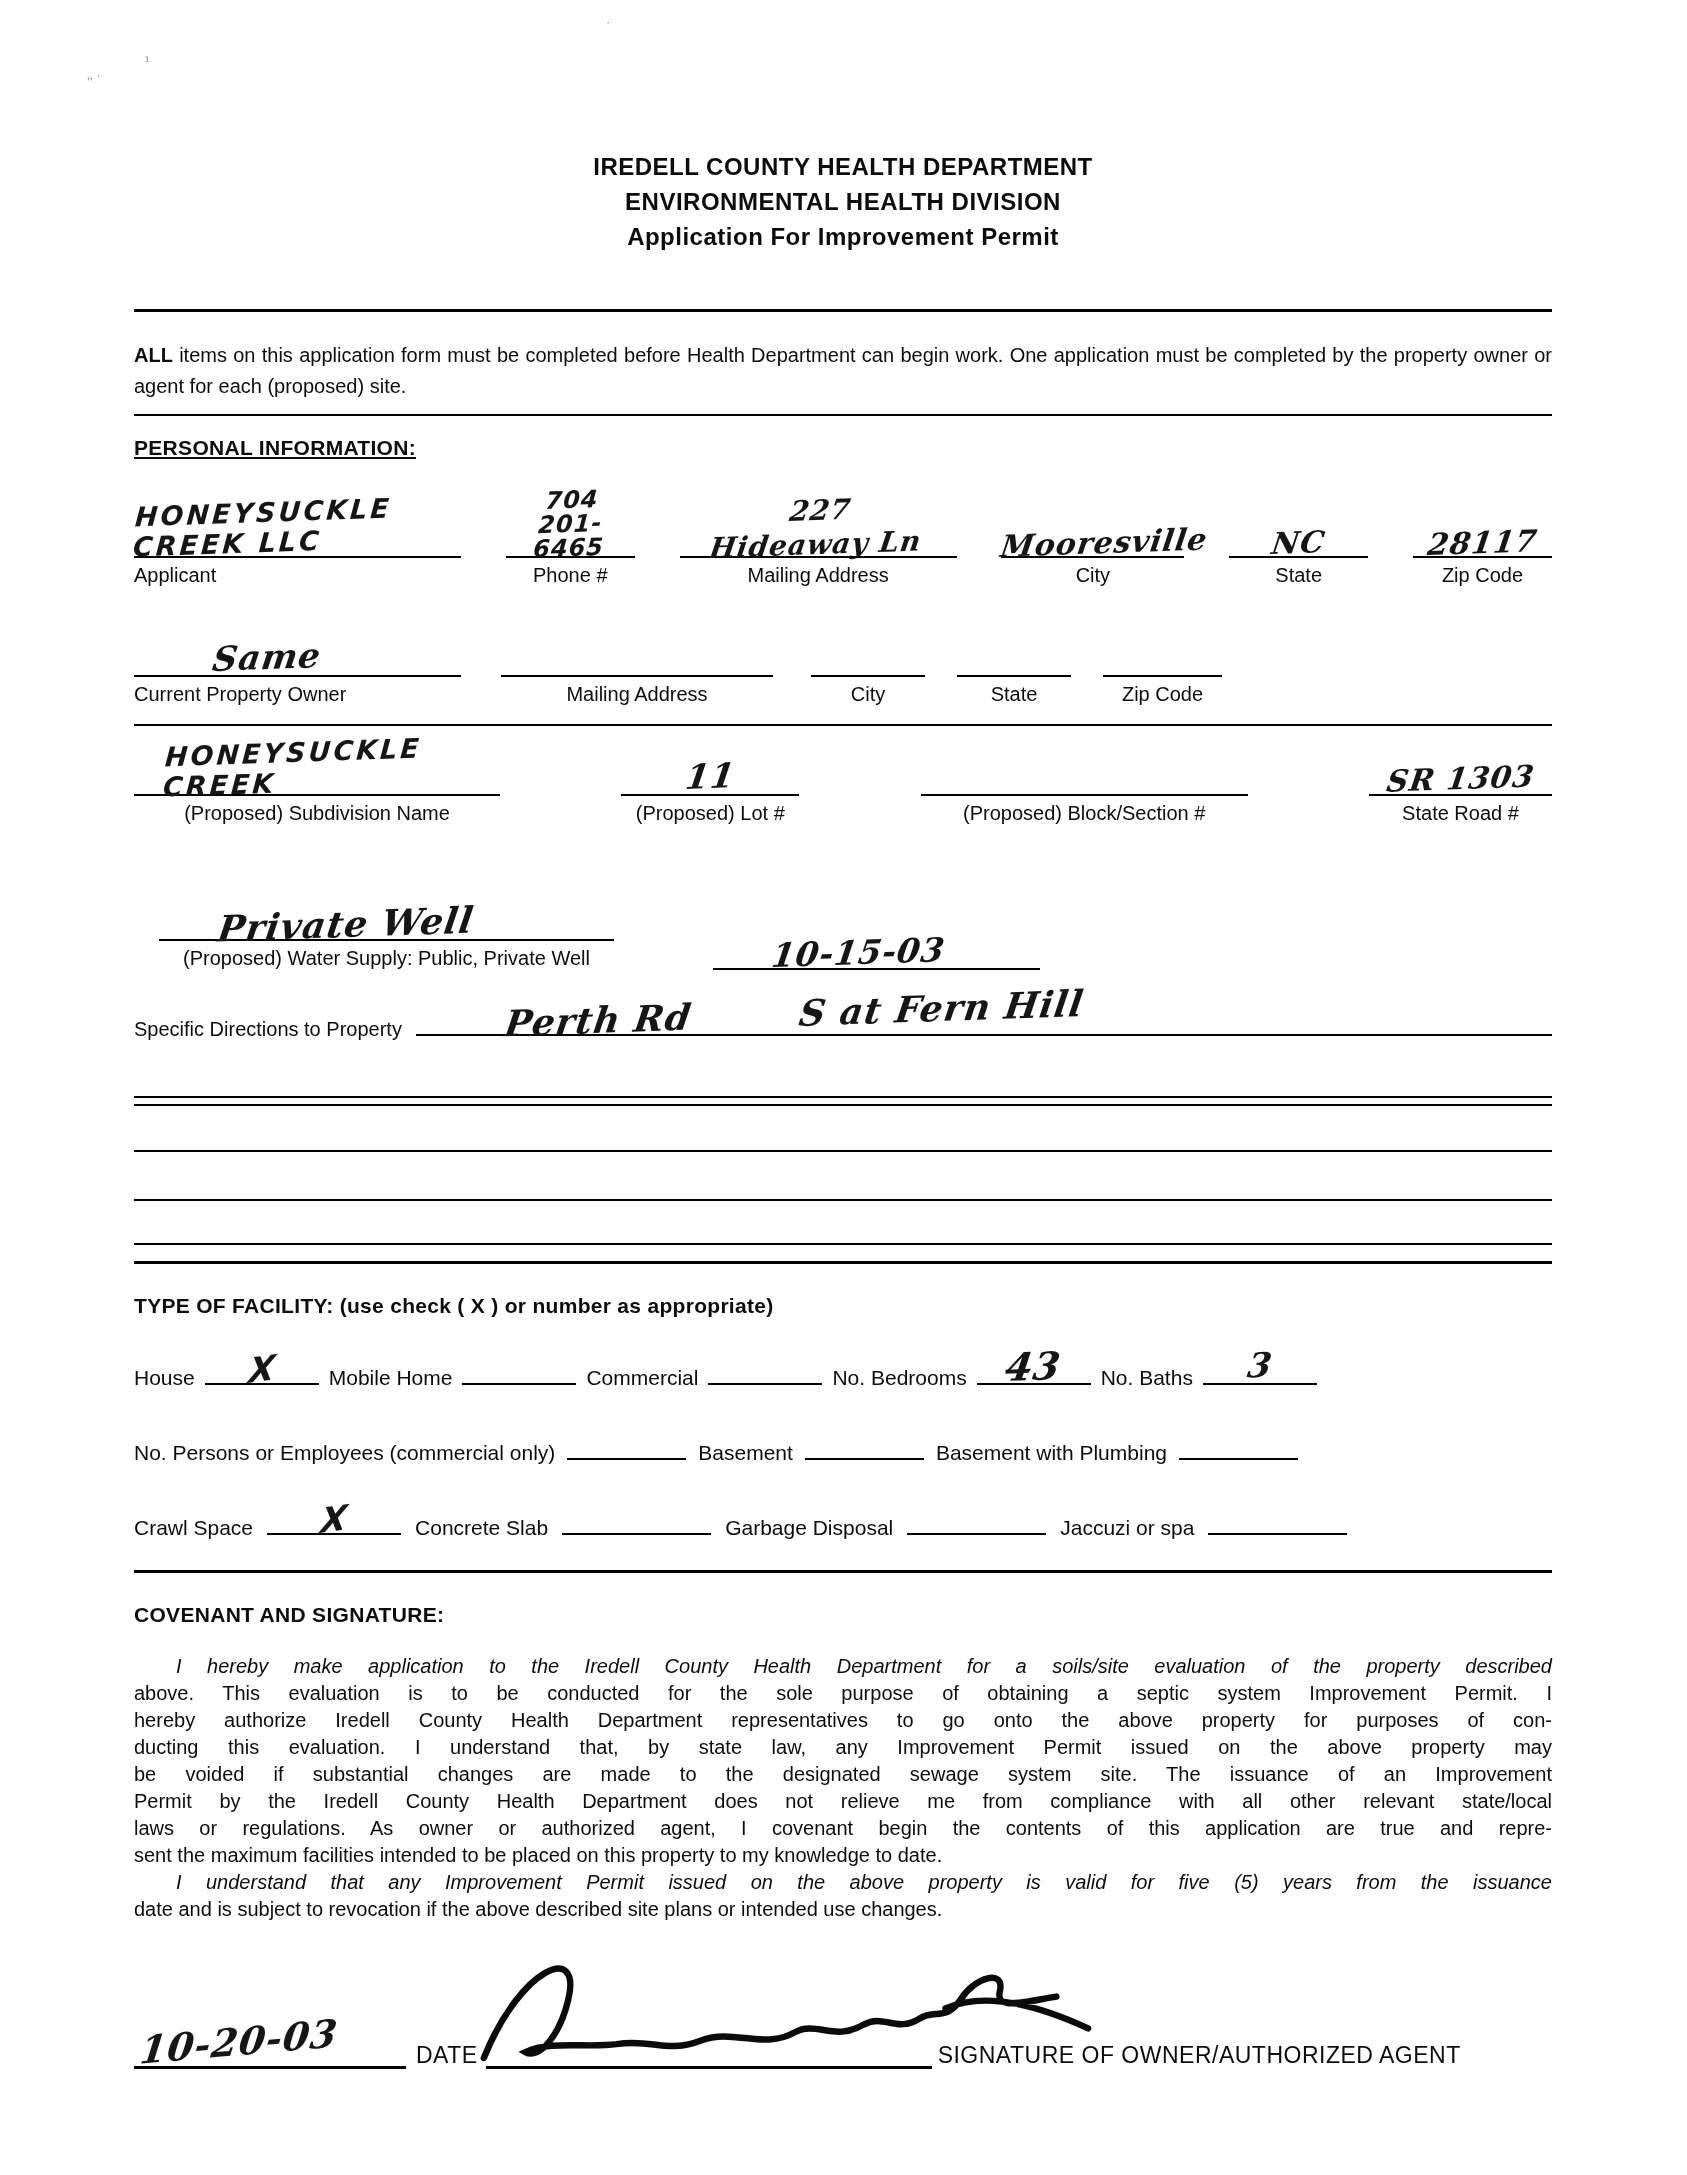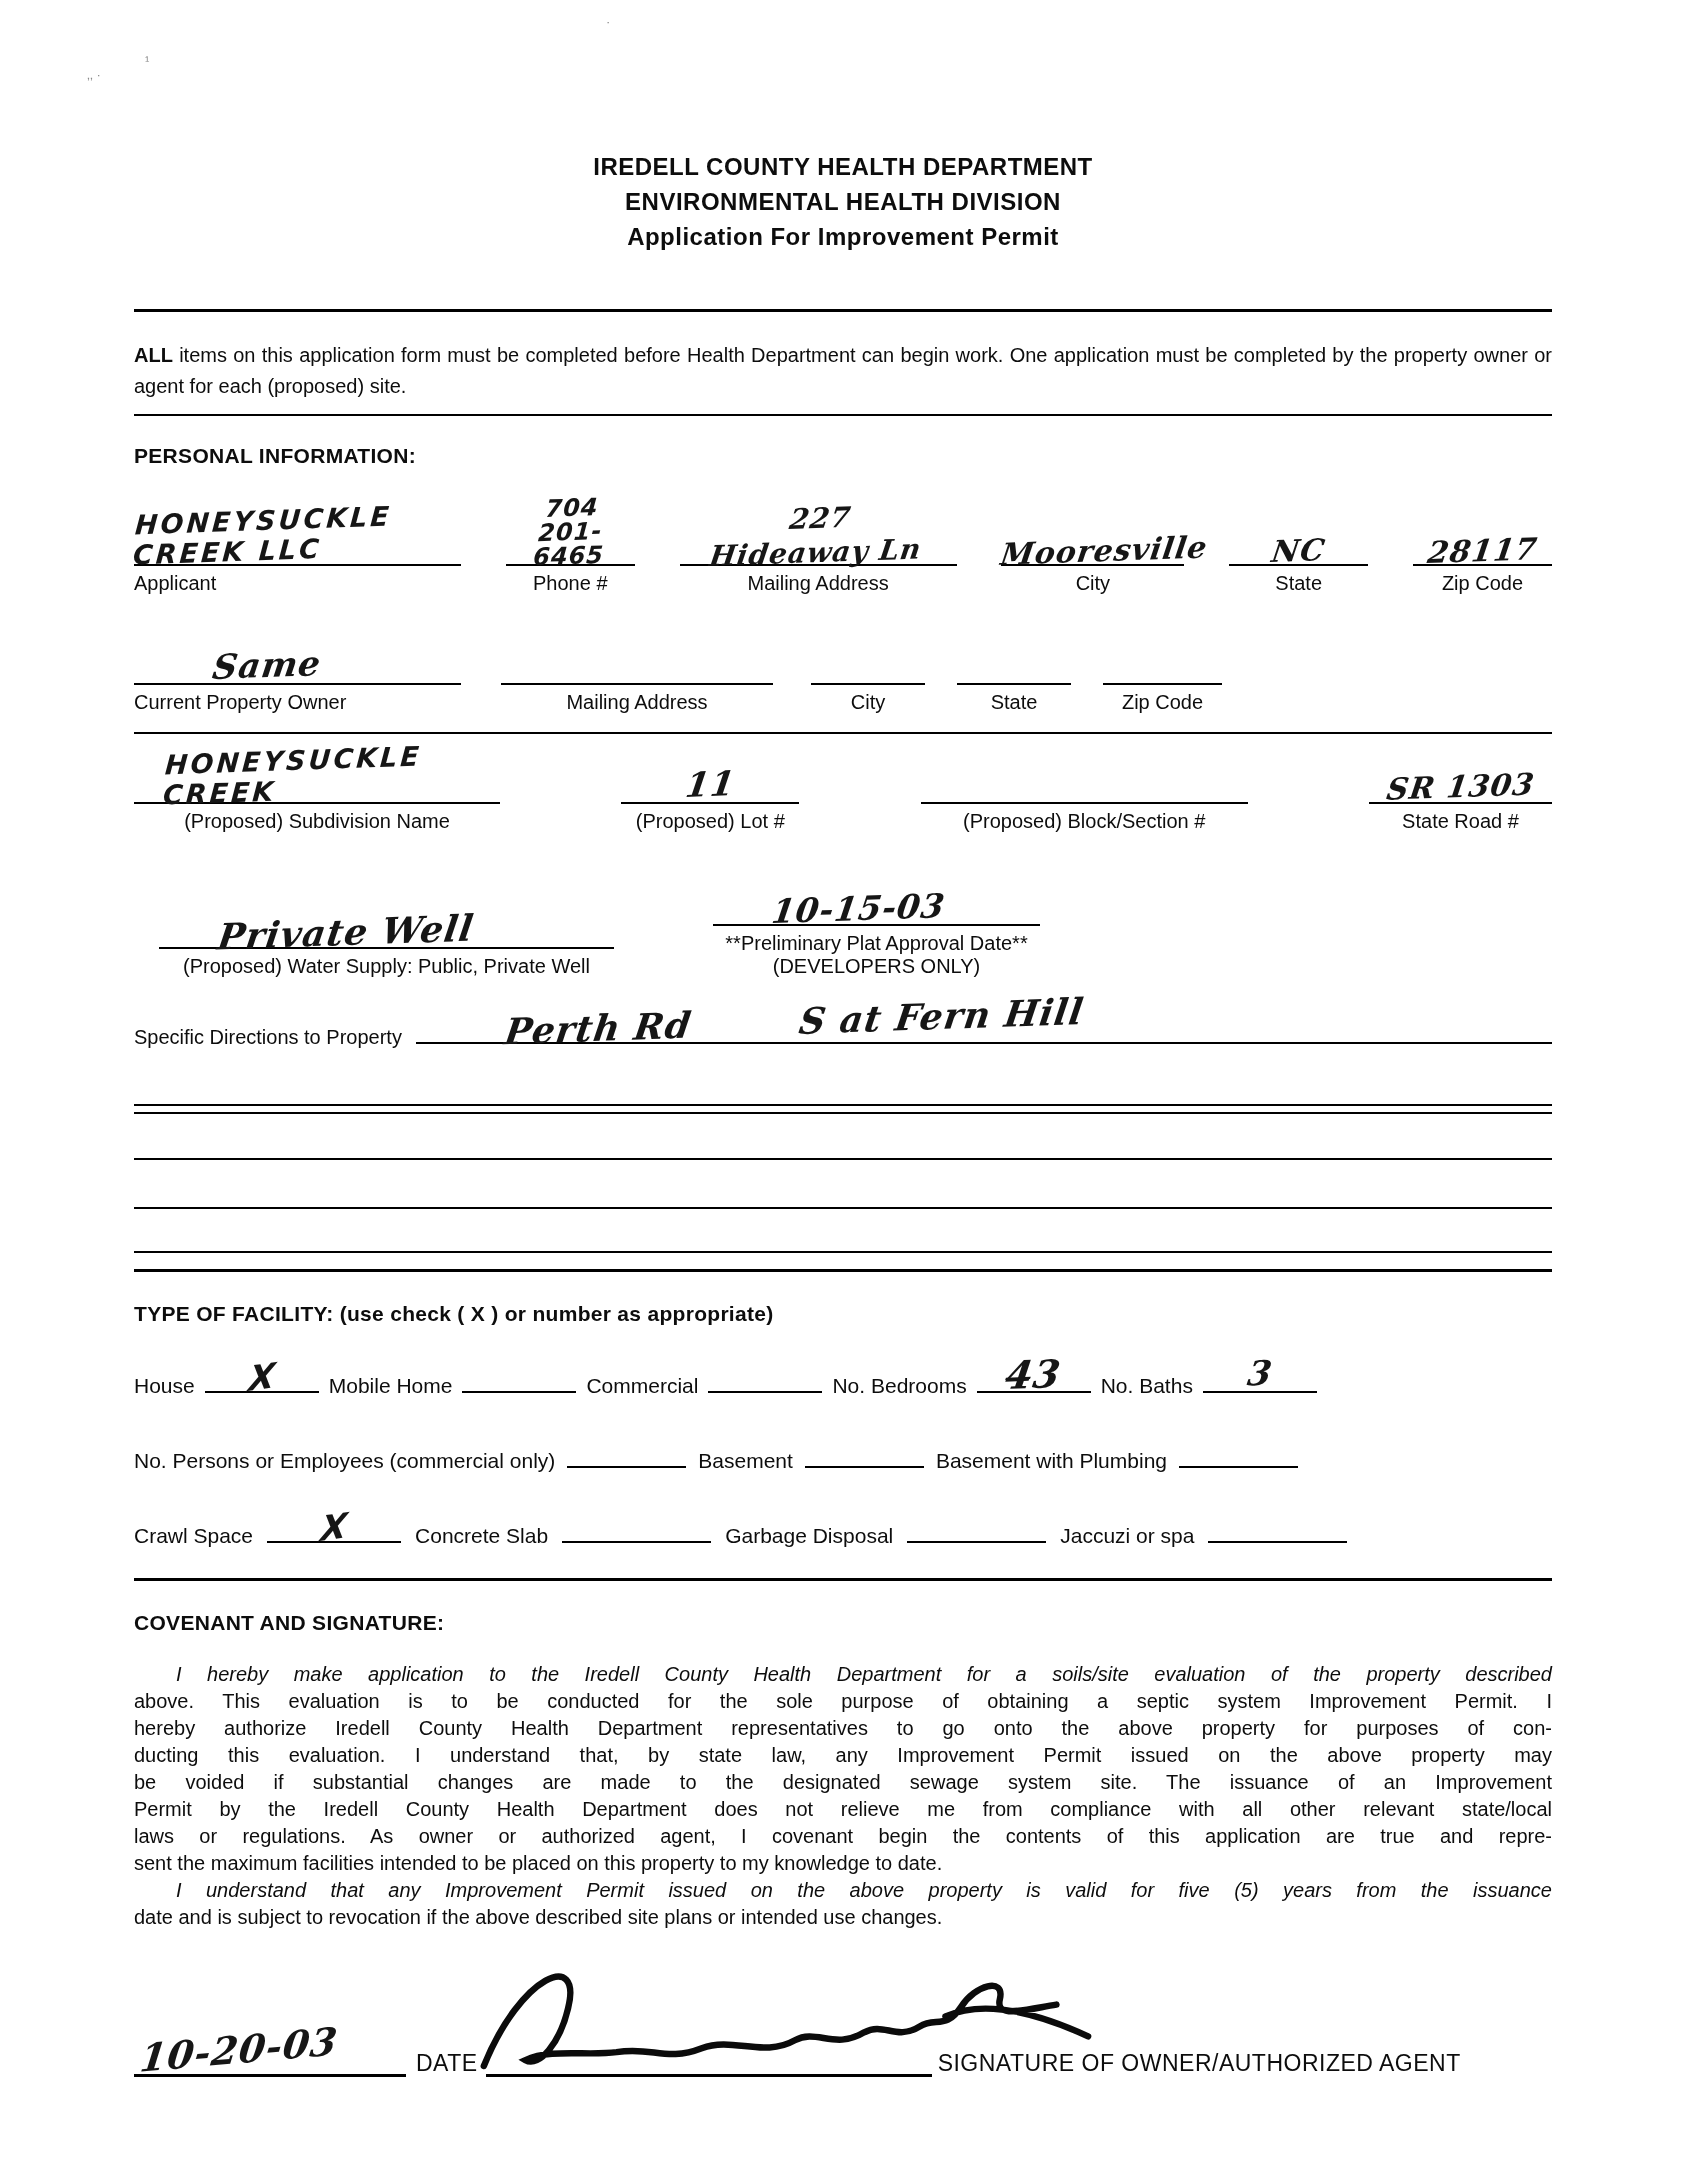--- a/index.html
+++ b/index.html
@@ -78,21 +78,21 @@
   </div>
 
   <hr class="divider" style="margin-top:55px;">
 
   <div class="intro" style="margin-top:28px;">
     <span class="lead">ALL</span><span> items on this application form must be completed before Health Department can begin work. One application must be completed by the property owner or agent for each (proposed) site.</span>
   </div>
 
   <hr class="divider thin" style="margin-top:12px;">
 
-  <div class="sec-head" style="margin-top:28px;">PERSONAL INFORMATION:</div>
+  <div class="sec-head" style="margin-top:20px;text-decoration:underline;">PERSONAL INFORMATION:</div>
 
   <div class="frow spread" style="margin-top:0;height:127px;">
     <div class="field" style="width:327px;">
       <div class="line" style="height:95px;">
         <div class="hwbox" style="bottom:-2px;">
           <span class="hw caps">
             <span>HONEYSUCKLE</span><br>
             <span>CREEK LLC</span>
           </span>
         </div>
@@ -223,24 +223,20 @@
           <span class="hw script" style="font-size:36px;">Private Well</span>
         </div>
       </div>
       <div class="flabel">(Proposed) Water Supply: Public, Private Well</div>
     </div>
     <div class="field" style="width:327px;margin-left:99px;">
       <div class="line" style="height:53px;">
         <div class="hwbox" style="bottom:-4px;left:59px;">
           <span class="hw script" style="font-size:33px;">10-15-03</span>
         </div>
-      </div>
-      <div class="flabel">
-        <span>**Preliminary Plat Approval Date**</span><br>
-        <span>(DEVELOPERS ONLY)</span>
       </div>
     </div>
   </div>
 
   <div class="inline-row" style="margin-top:48px;">
     <span class="lbl">Specific Directions to Property</span>
     <span class="blank" style="flex:1;margin-left:14px;">
       <span class="hwbox" style="bottom:0;left:89px;text-align:left;">
         <span class="hw script pre" style="font-size:36px;">Perth Rd        S at Fern Hill</span>
       </span>

